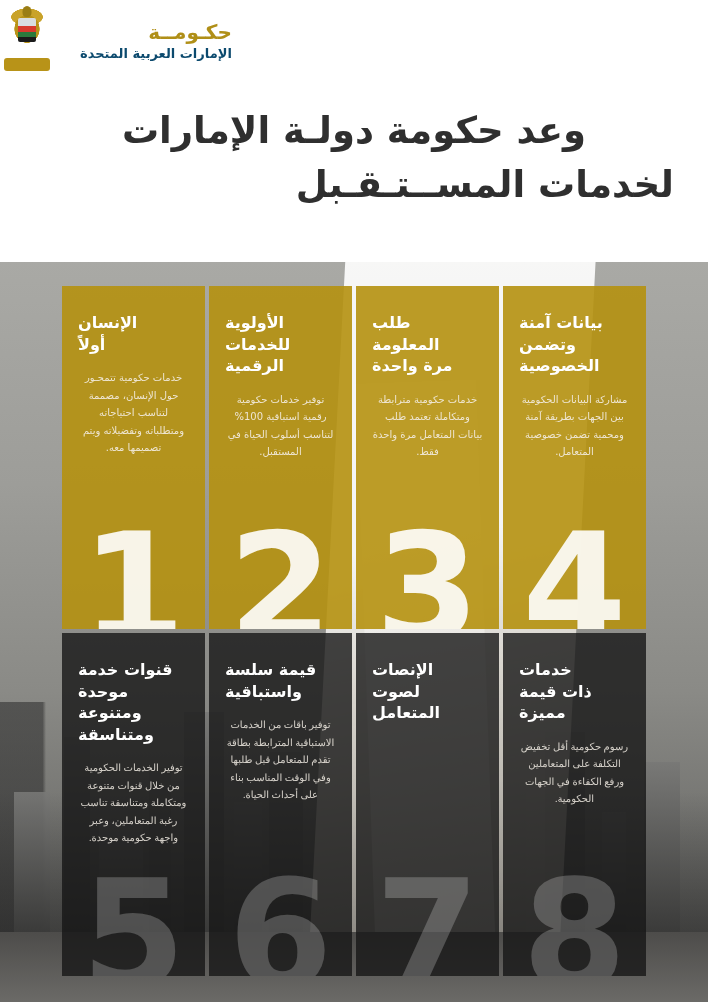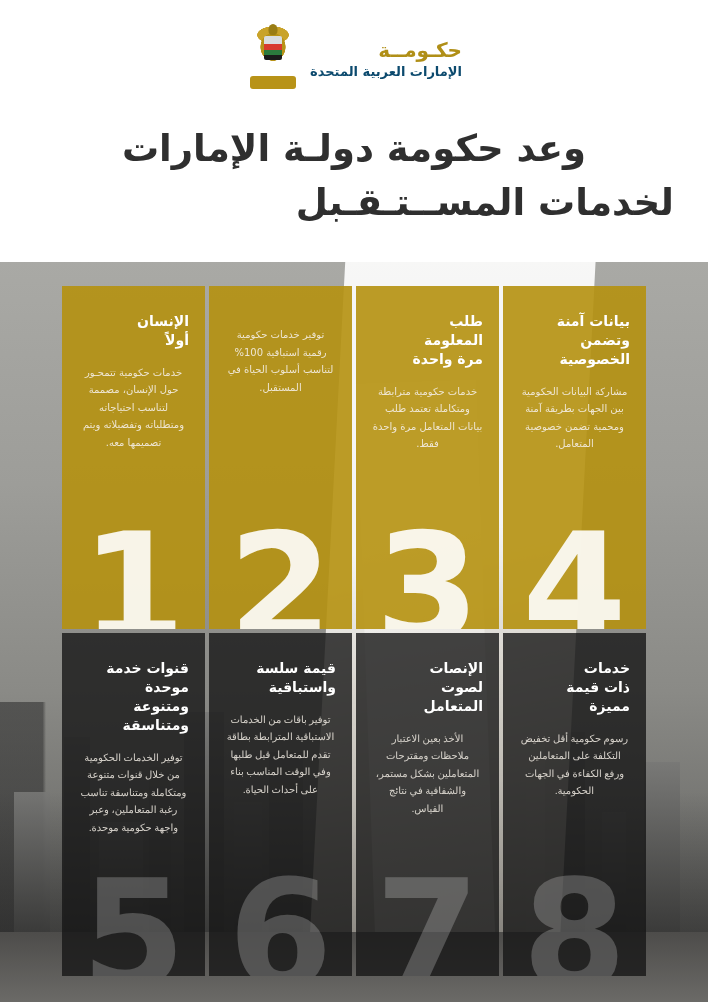--- a/index.html
+++ b/index.html
@@ -19,23 +19,23 @@
   .header {
     position: absolute;
     top: 0; left: 0; right: 0;
     height: 262px;
     background: #ffffff;
   }
   .emblem-row {
     display: flex;
     flex-direction: row-reverse;
     align-items: center;
-    justify-content: center;
-    gap: 10px;
-    padding-top: 24px;
+    justify-content: flex-start;
+    gap: 26px;
+    padding-top: 6px;
   }
   .emblem {
     width: 54px; height: 72px;
     position: relative;
     display: flex;
     flex-direction: column;
     align-items: center;
     justify-content: flex-start;
   }
   .falcon {
@@ -156,23 +156,23 @@
     padding: 26px 16px 6px 16px;
     display: flex;
     flex-direction: column;
   }
   .cell.gold { background: rgba(181,145,16,0.90); }
   .cell.dark { background: rgba(22,22,22,0.80); }
 
   .cell-title {
     color: #ffffff;
     font-weight: 700;
-    font-size: 14px;
+    font-size: 16px;
     line-height: 1.35;
-    text-align: right;
+    text-align: left;
     white-space: pre-line;
   }
   .cell-desc {
     margin-top: 14px;
     color: #f3ece0;
     font-size: 10px;
     line-height: 1.75;
     text-align: center;
     opacity: .92;
   }
@@ -246,20 +246,23 @@
 
     <div class="cell gold">
       <div class="cell-title">طلب
 المعلومة
 مرة واحدة</div>
       <div class="cell-desc">خدمات حكومية مترابطة ومتكاملة تعتمد طلب بيانات المتعامل مرة واحدة فقط.</div>
       <div class="bignum">3</div>
     </div>
 
     <div class="cell gold">
+      <div class="cell-title">الأولوية
+للخدمات
+الرقمية</div>
       <div class="cell-desc">توفير خدمات حكومية رقمية استباقية 100% لتناسب أسلوب الحياة في المستقبل.</div>
       <div class="bignum">2</div>
     </div>
 
     <div class="cell gold">
       <div class="cell-title">الإنسان
 أولاً</div>
       <div class="cell-desc">خدمات حكومية تتمحـور حول الإنسان، مصممة لتناسب احتياجاته ومتطلباته وتفضيلاته ويتم تصميمها معه.</div>
       <div class="bignum">1</div>
     </div>
@@ -269,21 +272,20 @@
 ذات قيمة
 مميزة</div>
       <div class="cell-desc">رسوم حكومية أقل تخفيض التكلفة على المتعاملين ورفع الكفاءة في الجهات الحكومية.</div>
       <div class="bignum">8</div>
     </div>
 
     <div class="cell dark">
       <div class="cell-title">الإنصات
 لصوت
 المتعامل</div>
-      <div class="cell-desc">الأخذ بعين الاعتبار ملاحظات ومقترحات المتعاملين بشكل مستمر، والشفافية في نتائج القياس.</div>
       <div class="bignum">7</div>
     </div>
 
     <div class="cell dark">
       <div class="cell-title">قيمة سلسة
 واستباقية</div>
       <div class="cell-desc">توفير باقات من الخدمات الاستباقية المترابطة بطاقة تقدم للمتعامل قبل طلبها وفي الوقت المناسب بناء على أحداث الحياة.</div>
       <div class="bignum">6</div>
     </div>
 

